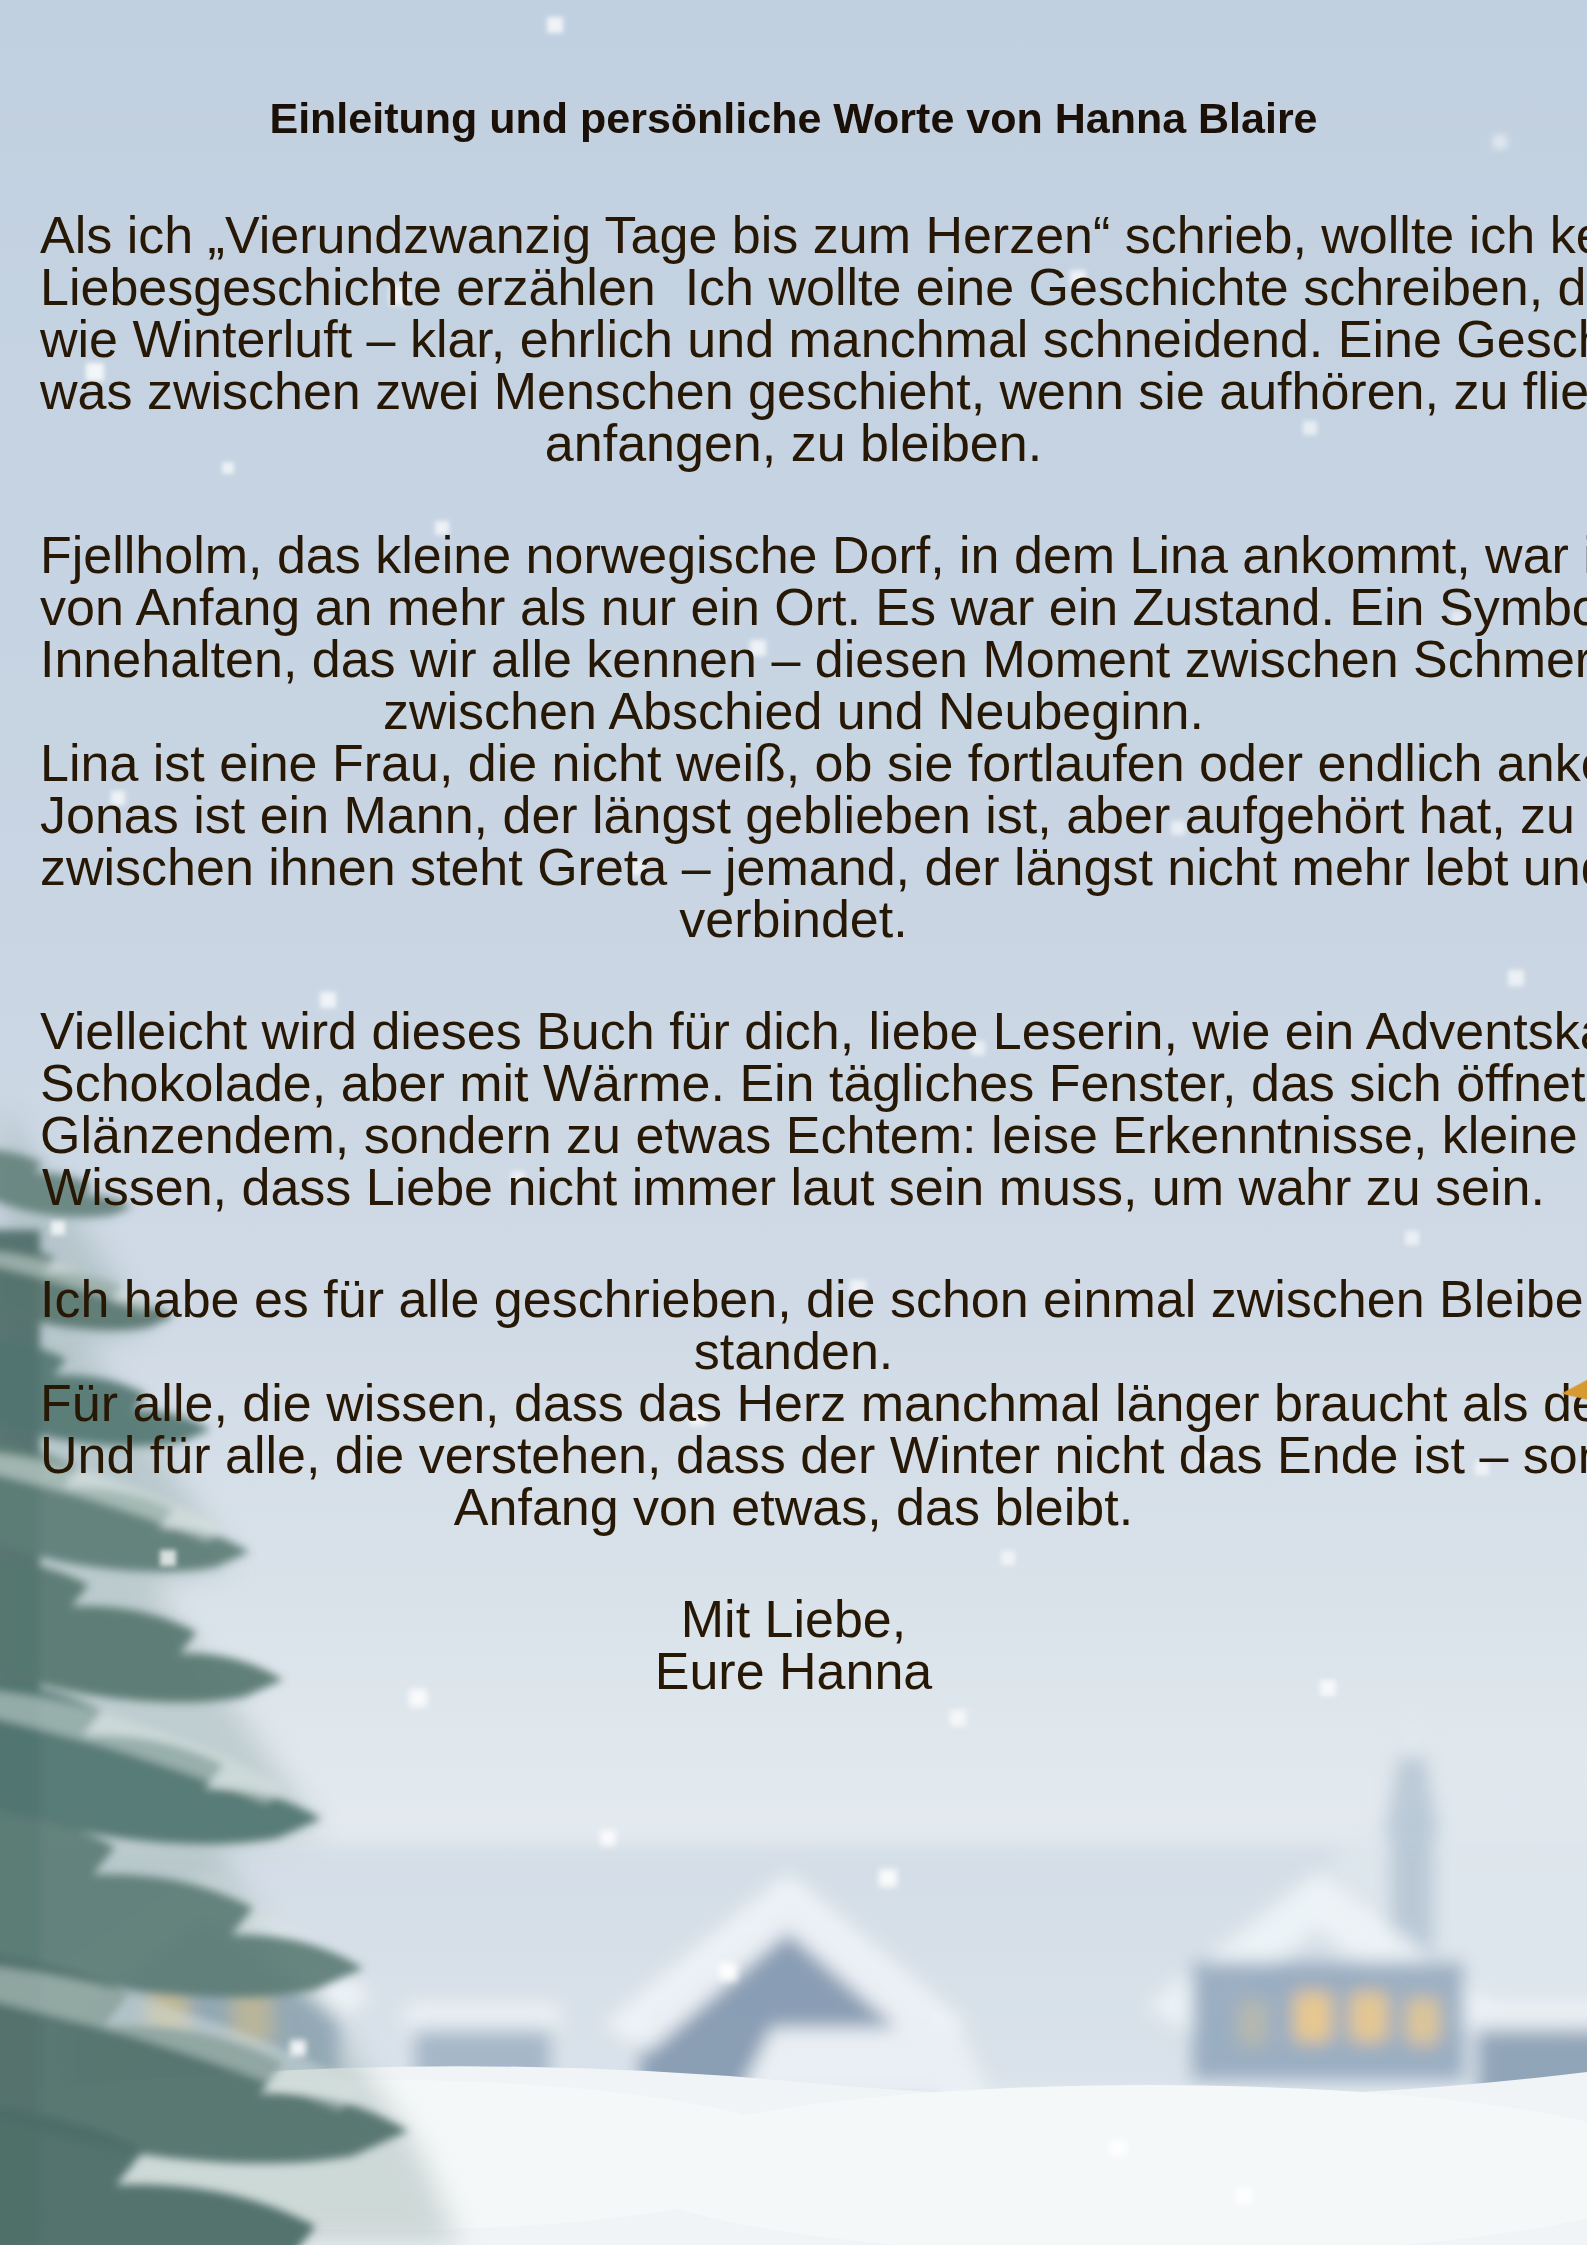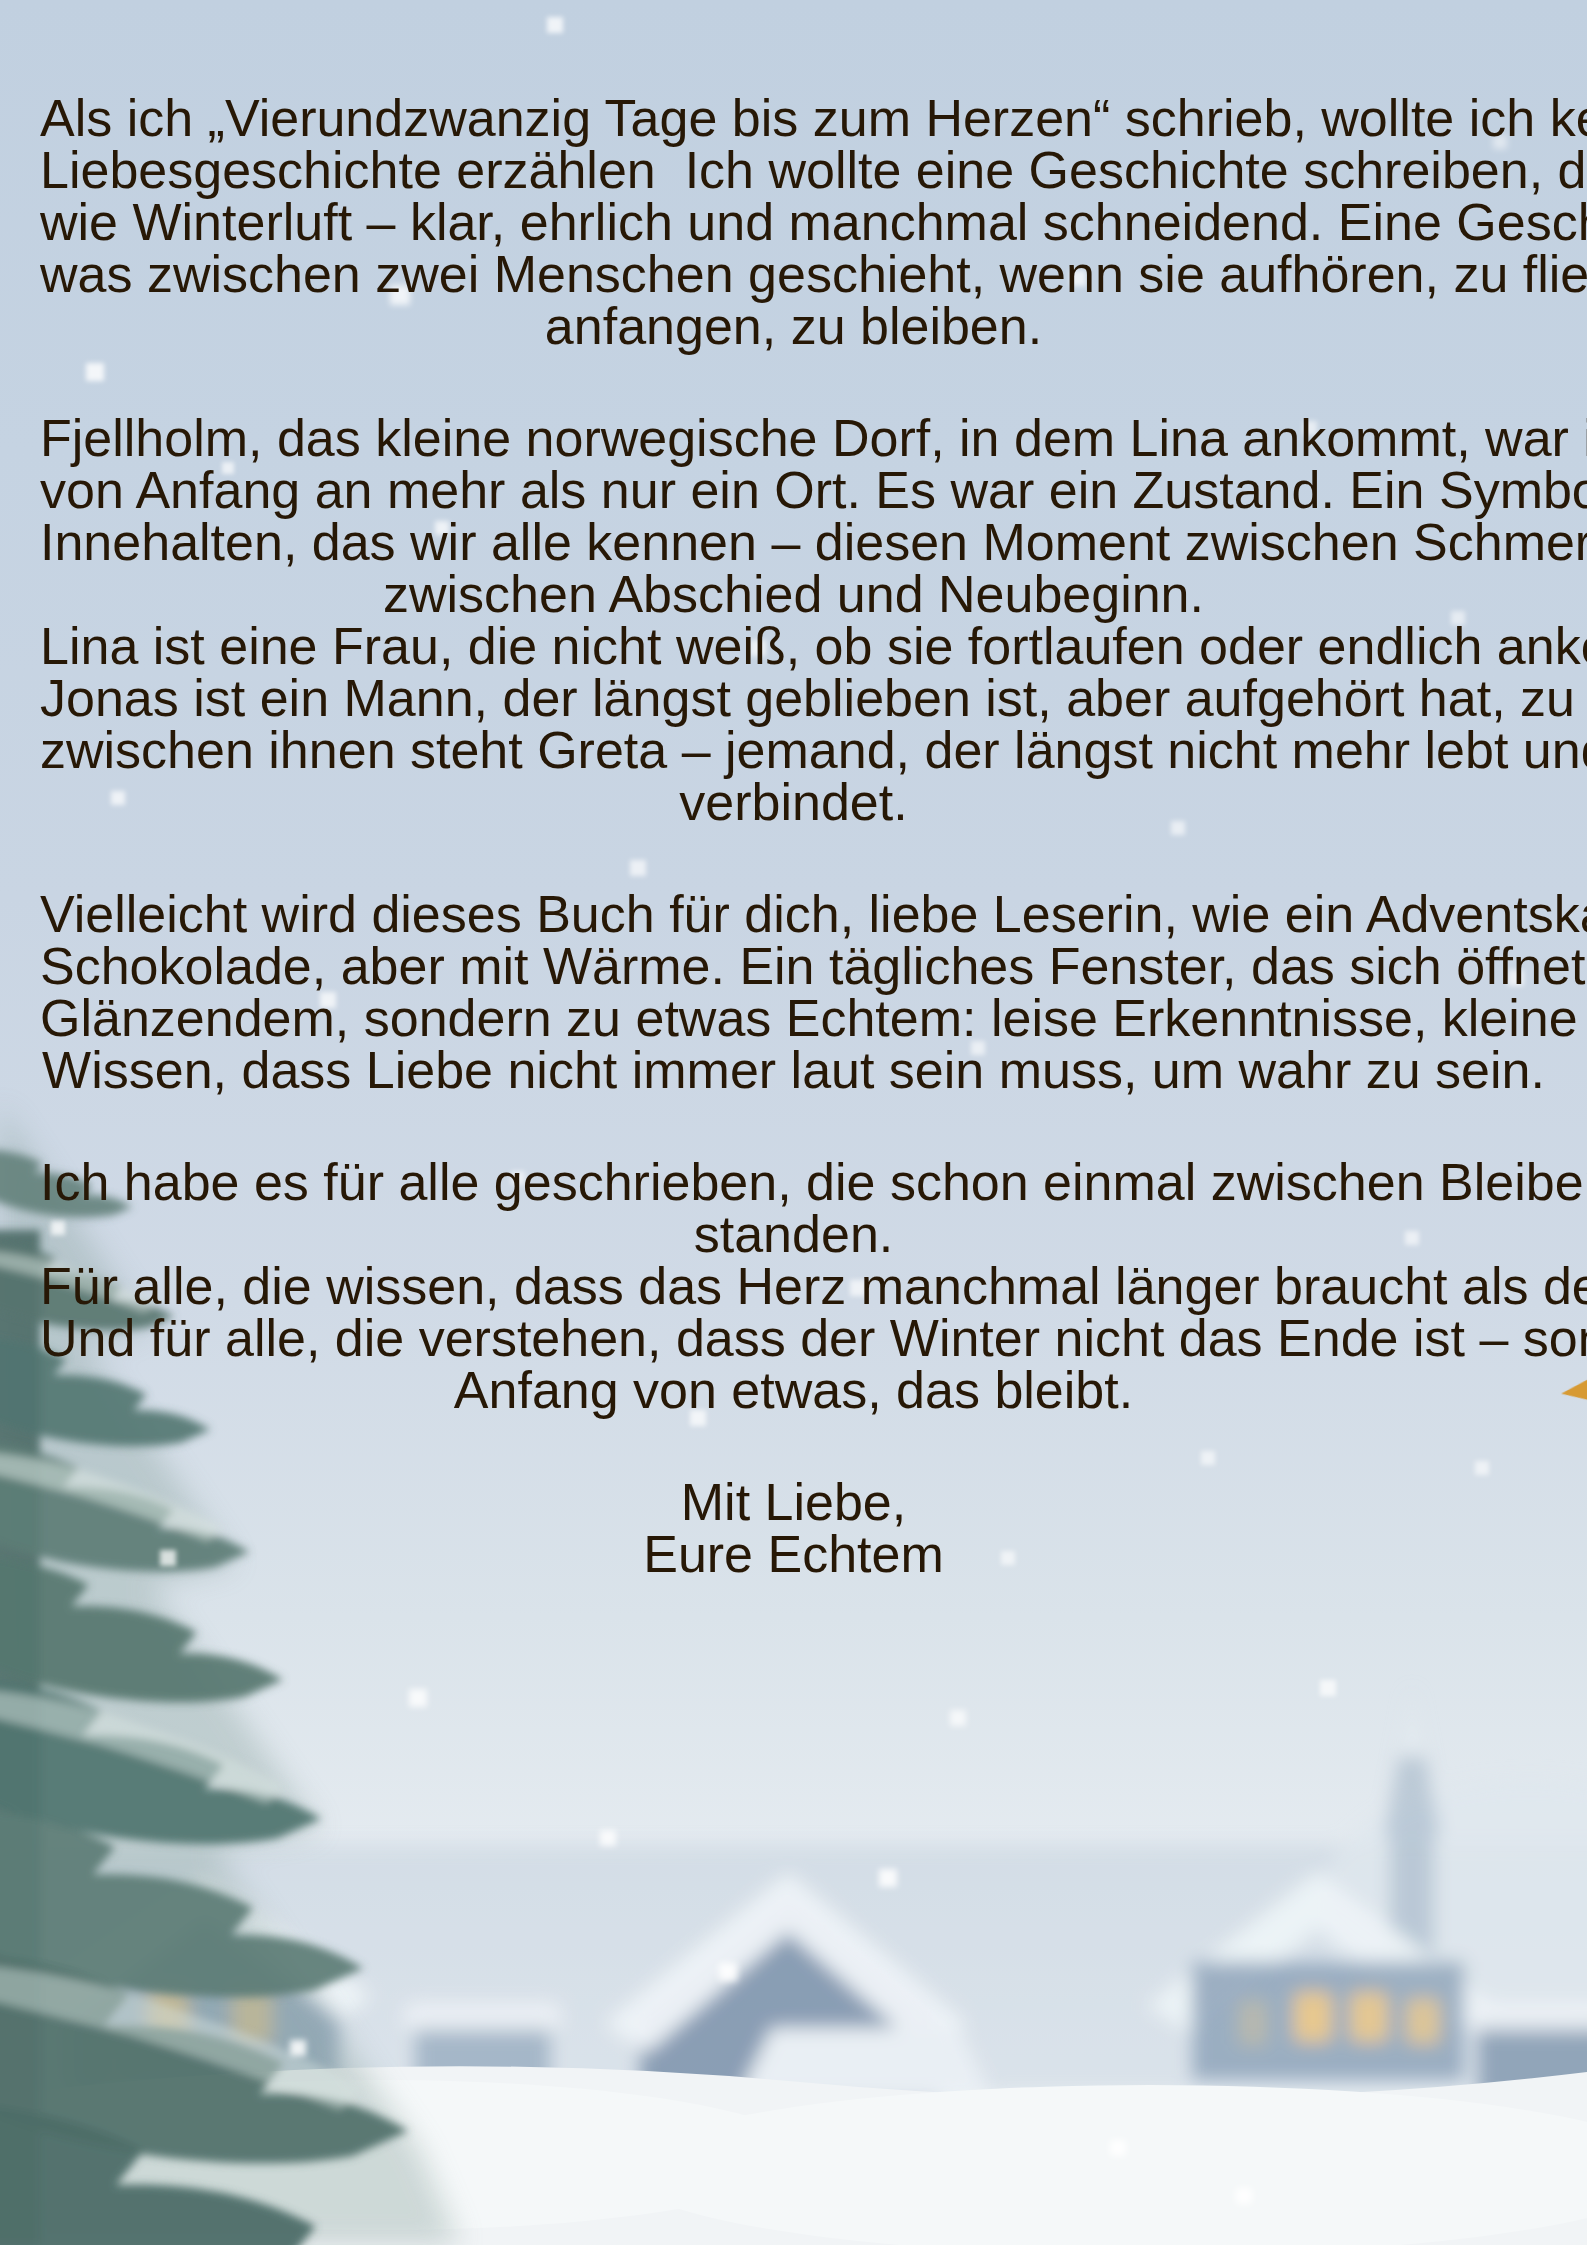--- a/index.html
+++ b/index.html
@@ -145,20 +145,21 @@
       <use href="#br" transform="translate(-34,1800) scale(1.38)" fill="#5d7d76" opacity="0.93"></use>
       <use href="#br" transform="translate(-38,1942) scale(1.55)" fill="#53736d" opacity="0.95"></use>
       <use href="#brs" transform="translate(-32,1958) scale(1.55)" fill="#d7e3df" opacity="0.45"></use>
       <use href="#br" transform="translate(-42,2092) scale(1.72)" fill="#4e6e68" opacity="0.95"></use>
     </g>
   </svg>
 
   <div class="snow"></div>
 
   <div class="content">
+    <h1 class="title">Einleitung und persönliche Worte von Hanna Blaire</h1>
     <p class="para">Als ich „Vierundzwanzig Tage bis zum Herzen“ schrieb, wollte ich keine klassische
 Liebesgeschichte erzählen  Ich wollte eine Geschichte schreiben, die sich anfühlt
 wie Winterluft – klar, ehrlich und manchmal schneidend. Eine Geschichte über das,
 was zwischen zwei Menschen geschieht, wenn sie aufhören, zu fliehen, und
 anfangen, zu bleiben.</p>
     <p class="para">Fjellholm, das kleine norwegische Dorf, in dem Lina ankommt, war in meinem Kopf
 von Anfang an mehr als nur ein Ort. Es war ein Zustand. Ein Symbol für das
 Innehalten, das wir alle kennen – diesen Moment zwischen Schmerz und Hoffnung,
 zwischen Abschied und Neubeginn.
 Lina ist eine Frau, die nicht weiß, ob sie fortlaufen oder endlich ankommen will.
@@ -168,17 +169,17 @@
     <p class="para">Vielleicht wird dieses Buch für dich, liebe Leserin, wie ein Adventskalender ohne
 Schokolade, aber mit Wärme. Ein tägliches Fenster, das sich öffnet, nicht zu etwas
 Glänzendem, sondern zu etwas Echtem: leise Erkenntnisse, kleine Gesten, und das
 Wissen, dass Liebe nicht immer laut sein muss, um wahr zu sein.</p>
     <p class="para">Ich habe es für alle geschrieben, die schon einmal zwischen Bleiben und Gehen
 standen.
 Für alle, die wissen, dass das Herz manchmal länger braucht als der Kopf.
 Und für alle, die verstehen, dass der Winter nicht das Ende ist – sondern oft der
 Anfang von etwas, das bleibt.</p>
     <p class="para">Mit Liebe,
-Eure Echtem</p>
+Eure Hanna</p>
   </div>
 
   <div class="gold-arrow"></div>
 </div>
 
 </body></html>

